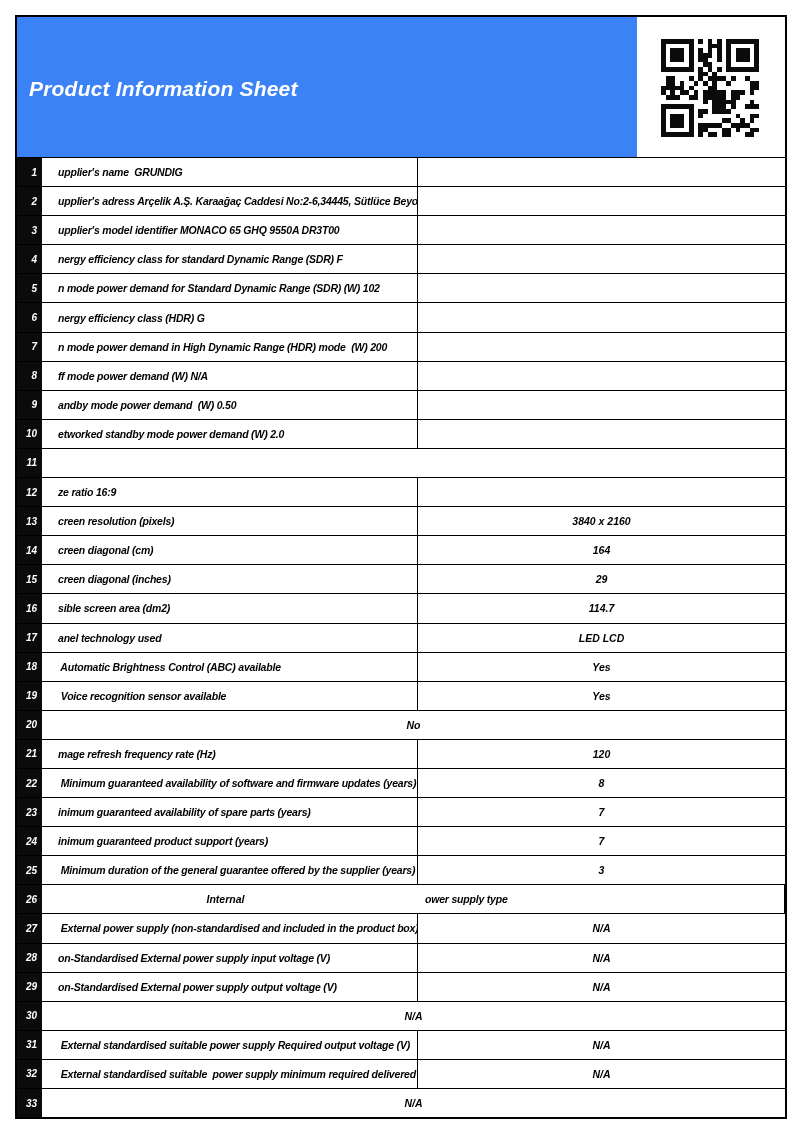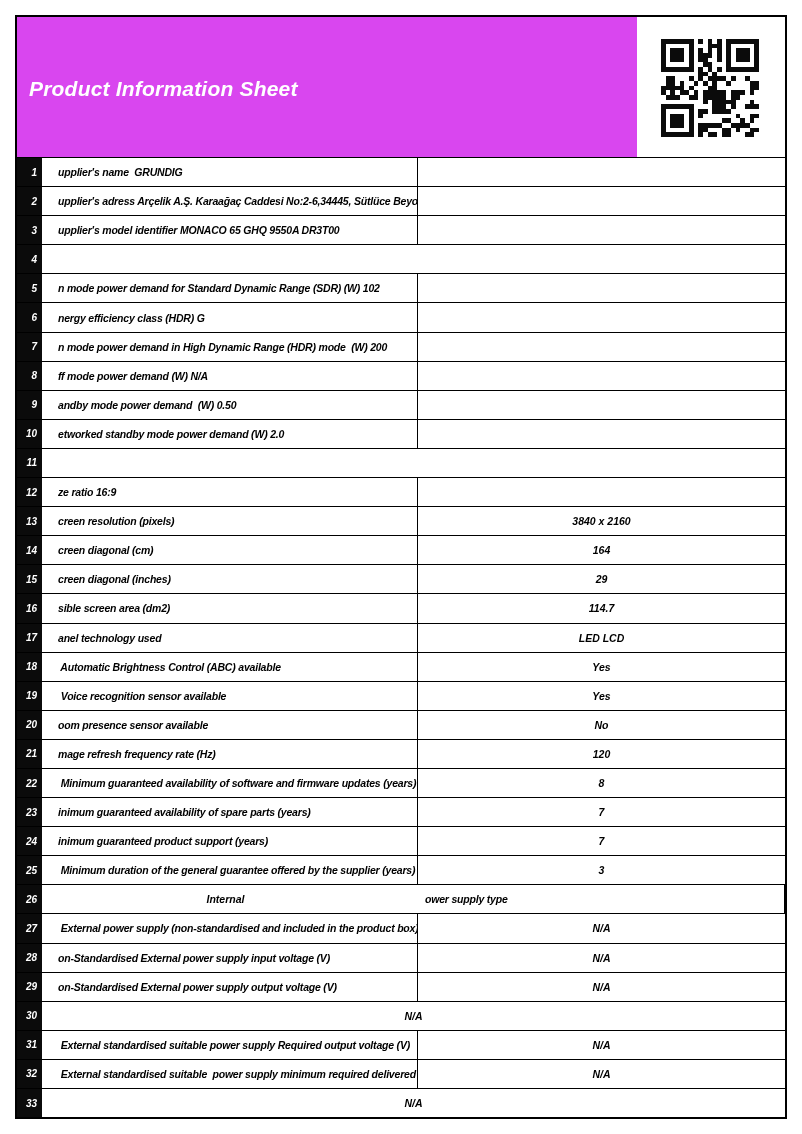--- a/index.html
+++ b/index.html
@@ -7,21 +7,21 @@
     width:802px; height:1134px; background:#ffffff;
     font-family:"Liberation Sans", sans-serif;
   }
   .page { position:relative; width:802px; height:1134px; background:#fff; overflow:hidden; }
   .sheet {
     position:absolute; left:15px; top:15px; width:772px; height:1104px;
     border:2px solid #000; box-sizing:border-box; background:#fff;
   }
   .header {
     position:absolute; left:0; top:0; width:620px; height:140px;
-    background:#d946ef;
+    background:#3b82f6;
   }
   .title {
     margin:0; position:absolute; left:12px; top:60px;
     color:#fff; font-style:italic; font-weight:bold; font-size:21px;
     letter-spacing:0.2px; white-space:nowrap;
   }
   .qr {
     position:absolute; top:22px; right:26px; width:98px; height:98px;
     background:#fff;
   }
@@ -304,20 +304,21 @@
           <div class="cell label">upplier's adress Arçelik A.Ş. Karaağaç Caddesi No:2-6,34445, Sütlüce Beyoğlu/İstanbul</div>
           <div class="cell value"></div>
         </div>
         <div class="trow">
           <div class="cell num">3</div>
           <div class="cell label">upplier's model identifier MONACO 65 GHQ 9550A DR3T00</div>
           <div class="cell value"></div>
         </div>
         <div class="trow">
           <div class="cell num">4</div>
+          <div class="cell label">nergy efficiency class for standard Dynamic Range (SDR) F</div>
           <div class="cell value"></div>
         </div>
         <div class="trow">
           <div class="cell num">5</div>
           <div class="cell label">n mode power demand for Standard Dynamic Range (SDR) (W) 102</div>
           <div class="cell value"></div>
         </div>
         <div class="trow">
           <div class="cell num">6</div>
           <div class="cell label">nergy efficiency class (HDR) G</div>
@@ -382,21 +383,20 @@
           <div class="cell label"> Automatic Brightness Control (ABC) available</div>
           <div class="cell value">Yes</div>
         </div>
         <div class="trow">
           <div class="cell num">19</div>
           <div class="cell label"> Voice recognition sensor available</div>
           <div class="cell value">Yes</div>
         </div>
         <div class="trow">
           <div class="cell num">20</div>
-          <div class="cell label">oom presence sensor available</div>
           <div class="cell value">No</div>
         </div>
         <div class="trow">
           <div class="cell num">21</div>
           <div class="cell label">mage refresh frequency rate (Hz)</div>
           <div class="cell value">120</div>
         </div>
         <div class="trow">
           <div class="cell num">22</div>
           <div class="cell label"> Minimum guaranteed availability of software and firmware updates (years)</div>

